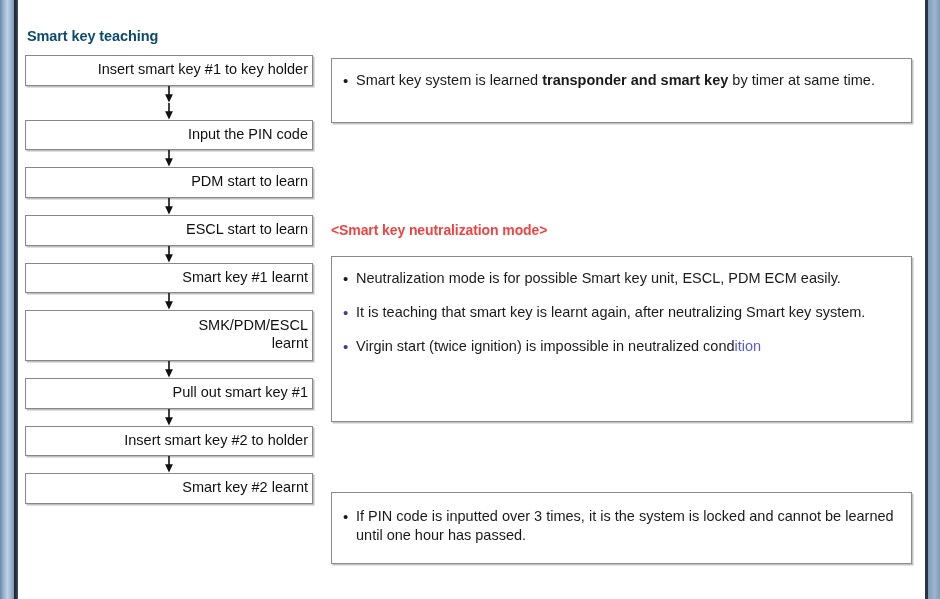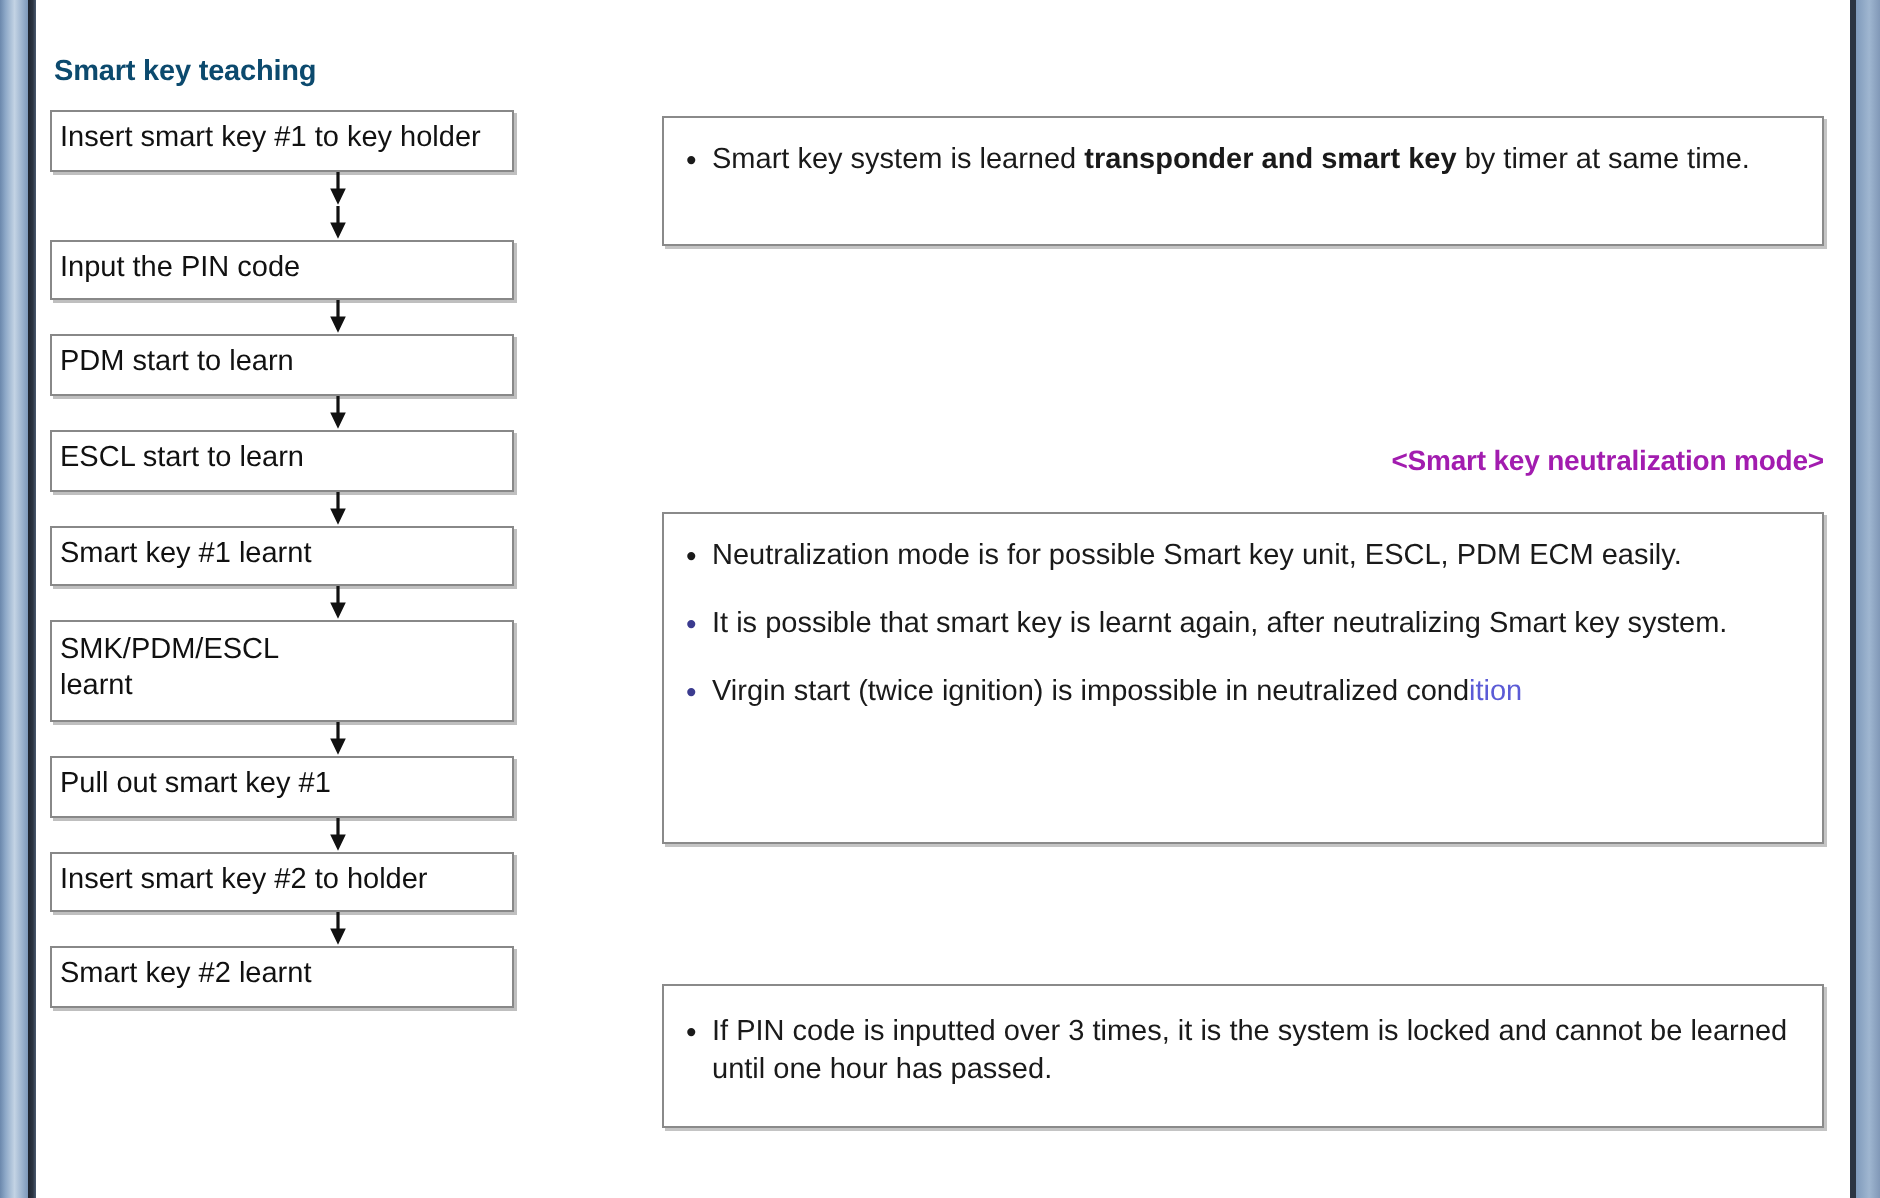--- a/index.html
+++ b/index.html
@@ -51,39 +51,39 @@
     top: 28px;
     font-size: 14.5px;
     font-weight: bold;
     color: #0c4a6e;
     letter-spacing: -0.1px;
   }
   .section-heading {
     position: absolute;
     font-size: 14px;
     font-weight: bold;
-    color: #a21caf;
-    text-align: right;
+    color: #ef4444;
+    text-align: left;
     letter-spacing: -0.1px;
   }
 
   
   .flow {
     position: absolute;
     left: 25px;
     top: 55px;
     width: 288px;
   }
   .flow-box {
     box-sizing: border-box;
-    width: 232px;
+    width: 288px;
     border: 1px solid #888888;
     background: #ffffff;
     box-shadow: 1.5px 1.5px 0 #bfbfbf;
-    text-align: left;
+    text-align: right;
     color: #111111;
     font-size: 14.5px;
     line-height: 1.22;
     padding: 5px 4px 6px 4px;
   }
   .flow-box.tall {
     padding: 6px 4px 7px 4px;
   }
   .flow-arrow {
     width: 288px;
@@ -241,21 +241,21 @@
   <div class="section-heading" style="left:331px; top:222px; width:581px;">&lt;Smart key neutralization mode&gt;</div>
 
   <div class="note-box" style="left:331px; top:256px; width:581px; height:166px; padding:12px 14px 0 10px;">
     <ul class="note-list">
       <li class="note-item">
         <span class="bullet" style="color:#1a1a1a;">•</span>
         <span>Neutralization mode is for possible Smart key unit, ESCL, PDM ECM easily.</span>
       </li>
       <li class="note-item">
         <span class="bullet" style="color:#3b3b8f;">•</span>
-        <span>It is possible that smart key is learnt again, after neutralizing Smart key system.</span>
+        <span>It is teaching that smart key is learnt again, after neutralizing Smart key system.</span>
       </li>
       <li class="note-item">
         <span class="bullet" style="color:#3b3b8f;">•</span>
         <span><span>Virgin start (twice ignition) is impossible in neutralized cond</span><span class="tail-blue">ition</span></span>
       </li>
     </ul>
   </div>
 
 
   <div class="note-box" style="left:331px; top:492px; width:581px; height:72px; padding:14px 14px 0 10px;">

